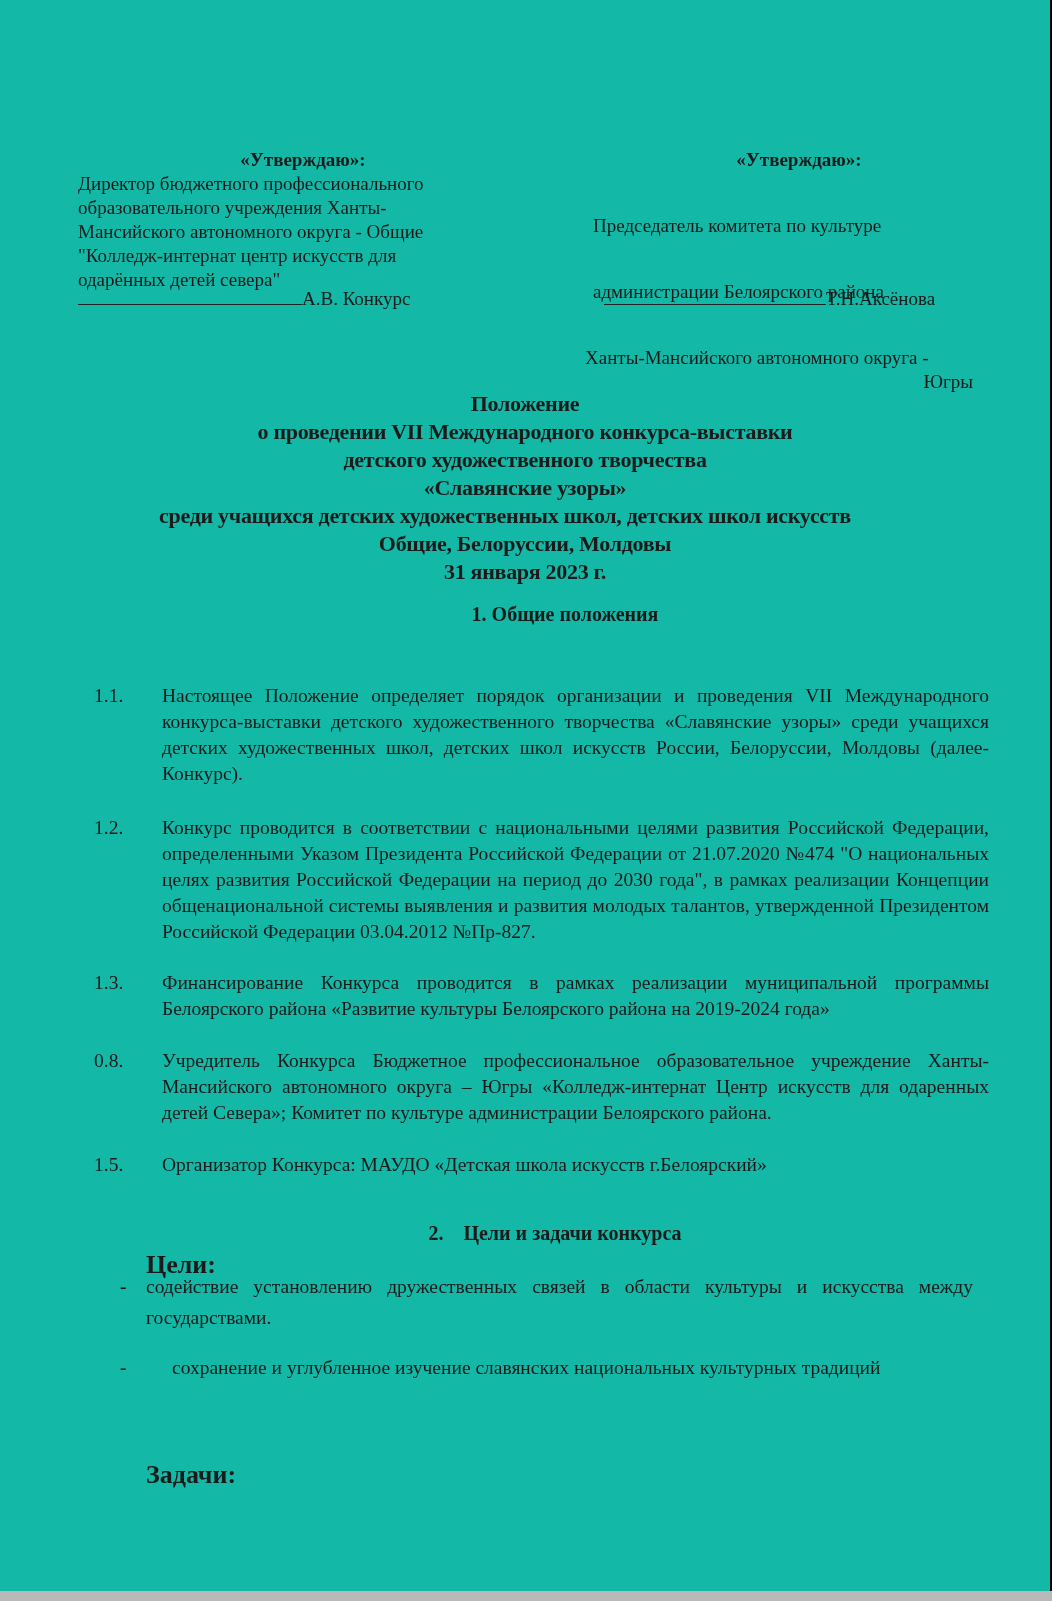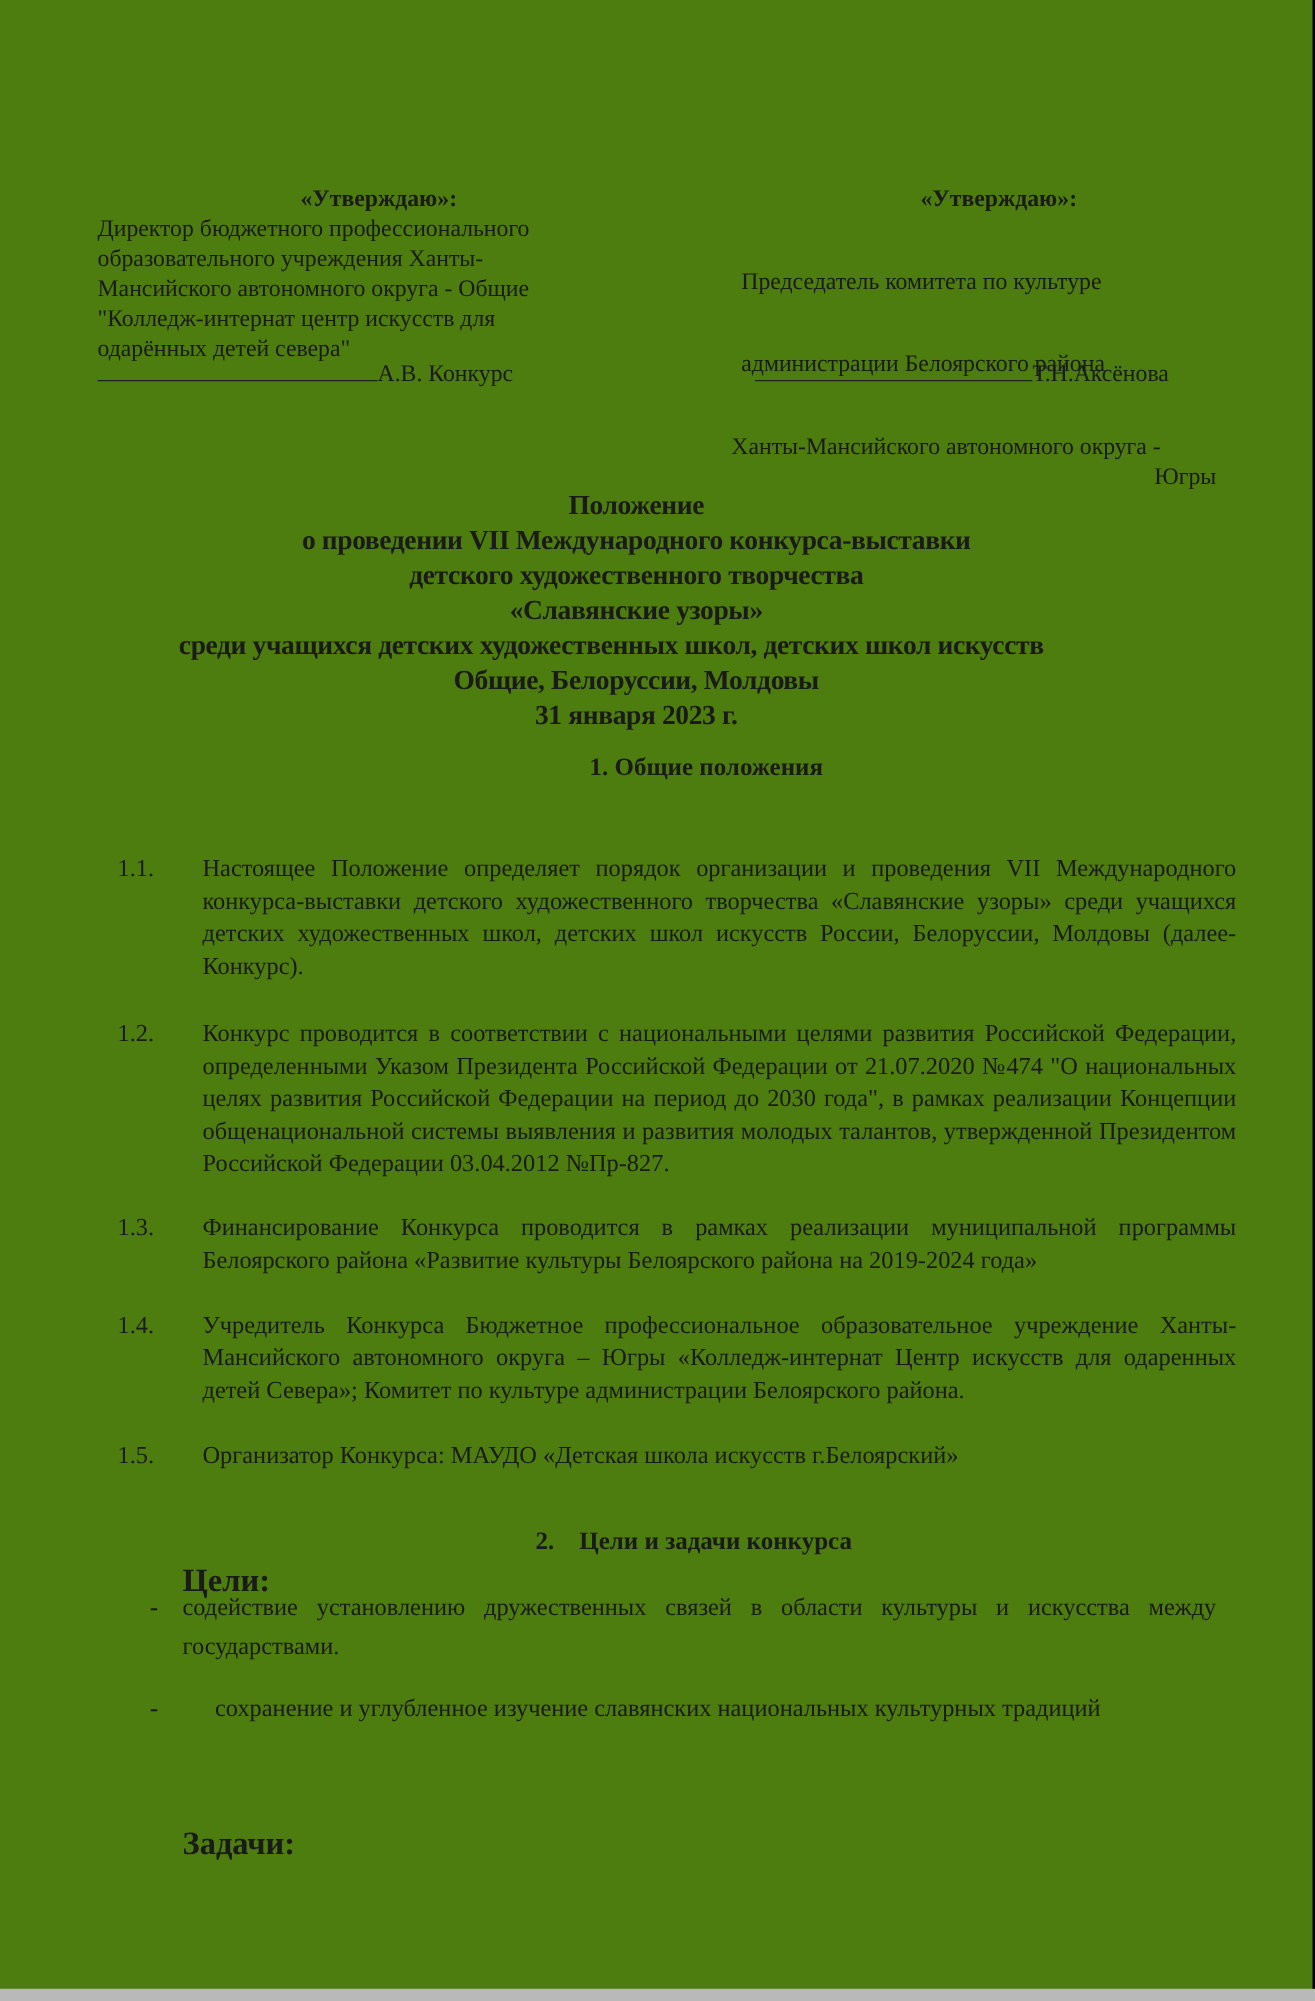--- a/index.html
+++ b/index.html
@@ -6,36 +6,36 @@
     body {
       width: 1052px; height: 1601px; overflow: hidden;
       background: #b9b9b9;
       font-family: "Liberation Serif", serif;
       color: #1a1a1a;
       position: relative;
     }
     .page {
       position: absolute; left: 0; top: 0;
       width: 1050px; height: 1591px;
-      background: #4d7c0f;
+      background: #14b8a6;
       border-right: 2px solid #000000;
     }
     .abs { position: absolute; }
     .approval { font-size: 19px; line-height: 24px; }
     .approval .head { font-weight: bold; text-align: center; }
     .approval-left { left: 78px; top: 148px; width: 400px; }
     .approval-left .head { padding-left: 50px; }
     .approval-right { left: 585px; top: 148px; width: 388px; }
     .approval-right .line { white-space: nowrap; margin-top: 42px; }
     .approval-right .head { padding-left: 40px; }
     .approval-right .right { text-align: right; }
     .sig { font-size: 19px; position: absolute; white-space: nowrap; }
     .sig .blank { display: inline-block; border-bottom: 1px solid #222; height: 18px; vertical-align: baseline; }
     .title-block {
-      left: 44px; top: 390px; width: 930px;
+      left: 60px; top: 390px; width: 930px;
       text-align: center; font-weight: bold; font-size: 22px; line-height: 28px;
       font-family: "Liberation Serif", serif;
       letter-spacing: -0.3px;
     }
     .section-heading { font-weight: bold; font-size: 20px; text-align: center; position: absolute; }
     .clause { position: absolute; left: 94px; width: 895px; font-size: 19.5px; line-height: 26px; }
     .clause .num { position: absolute; left: 0; top: 0; }
     .clause .text { margin-left: 68px; text-align: justify; text-align-last: left; }
     .clause.c14 .text { margin-left: 68px; }
     .goals-label { position: absolute; left: 146px; font-weight: bold; font-size: 26px; }
@@ -93,21 +93,21 @@
     <span class="num">1.2.</span>
     <div class="text">Конкурс проводится в соответствии с национальными целями развития Российской Федерации, определенными Указом Президента Российской Федерации от 21.07.2020 №474 "О национальных целях развития Российской Федерации на период до 2030 года", в рамках реализации Концепции общенациональной системы выявления и развития молодых талантов, утвержденной Президентом Российской Федерации 03.04.2012 №Пр-827.</div>
   </div>
 
   <div class="clause" style="top:970px;">
     <span class="num">1.3.</span>
     <div class="text">Финансирование Конкурса проводится в рамках реализации  муниципальной программы Белоярского района «Развитие культуры Белоярского района на 2019-2024 года»</div>
   </div>
 
   <div class="clause c14" style="top:1048px;">
-    <span class="num">1.4.</span>
+    <span class="num">0.8.</span>
     <div class="text">Учредитель Конкурса Бюджетное профессиональное образовательное учреждение Ханты-Мансийского автономного округа – Югры «Колледж-интернат Центр искусств для одаренных детей Севера»;  Комитет по культуре администрации Белоярского района.</div>
   </div>
 
   <div class="clause" style="top:1152px;">
     <span class="num">1.5.</span>
     <div class="text">Организатор Конкурса: МАУДО  «Детская школа искусств г.Белоярский»</div>
   </div>
 
   <div class="section-heading" style="left:60px; width:990px; top:1222px; white-space:pre;">2.    Цели и задачи конкурса</div>
 

